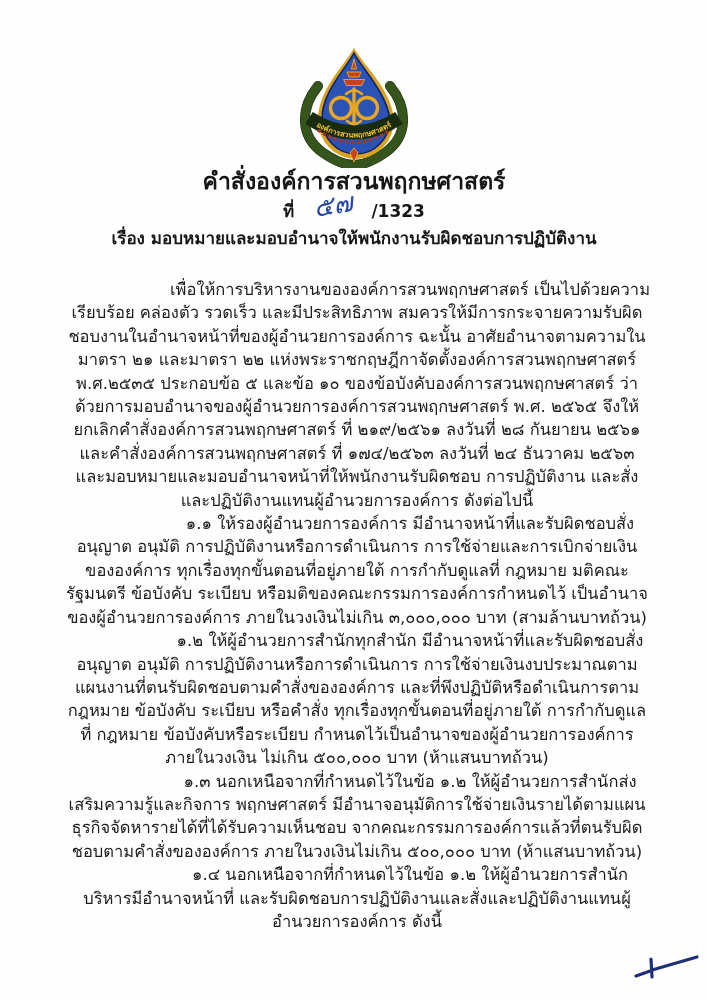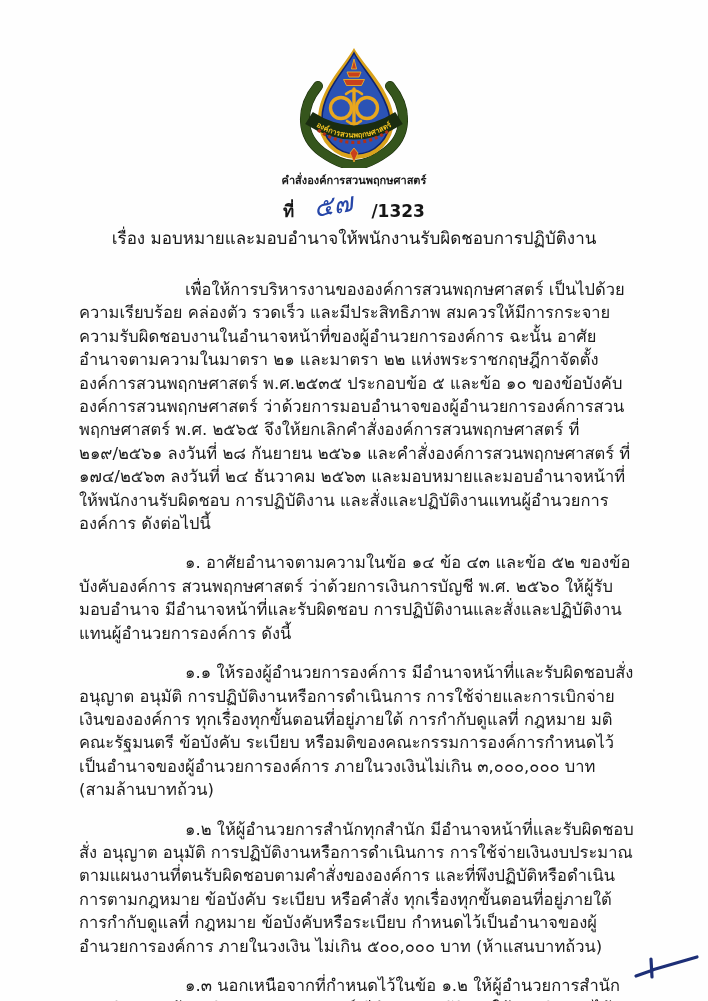--- a/index.html
+++ b/index.html
@@ -18,21 +18,21 @@
     overflow: hidden;
   }
   .header {
     text-align: center;
   }
   .seal {
     display: block;
     margin: 46px auto 2px auto;
   }
   .doc-title {
-    font-size: 11px;
+    font-size: 23px;
     font-weight: 600;
     line-height: 22px;
     color: #161616;
   }
   .number-line {
     margin-top: 1px;
     font-size: 17px;
     font-weight: 600;
     line-height: 30px;
     color: #161616;
@@ -41,33 +41,34 @@
     display: inline-block;
     font-size: 26px;
     font-weight: 400;
     color: #2646a8;
     transform: rotate(-10deg) translateY(-3px);
     margin: 0 12px 0 14px;
     font-style: italic;
   }
   .subject-line {
     font-size: 17px;
-    font-weight: 400;
+    font-weight: 700;
     line-height: 25px;
     color: #161616;
   }
   .body-text {
     margin: 27px 57px 0 63px;
     font-size: 16.5px;
     line-height: 23.4px;
     text-align: left;
   }
   .body-text p {
-    margin: 16px;
+    margin: 0;
     text-indent: 106px;
+    text-align: center;
   }
   .pen-mark {
     position: absolute;
     left: 628px;
     top: 944px;
   }
 </style>
 </head>
 <body>
 
@@ -117,21 +118,20 @@
       <span>ที่</span>
       <span class="handwritten-no">๕๗</span>
       <span>/1323</span>
     </div>
 
     <div class="subject-line">เรื่อง มอบหมายและมอบอำนาจให้พนักงานรับผิดชอบการปฏิบัติงาน</div>
   </div>
 
   <div class="body-text">
     <p>เพื่อให้การบริหารงานขององค์การสวนพฤกษศาสตร์ เป็นไปด้วยความเรียบร้อย คล่องตัว รวดเร็ว และมีประสิทธิภาพ สมควรให้มีการกระจายความรับผิดชอบงานในอำนาจหน้าที่ของผู้อำนวยการองค์การ ฉะนั้น อาศัยอำนาจตามความในมาตรา ๒๑ และมาตรา ๒๒ แห่งพระราชกฤษฎีกาจัดตั้งองค์การสวนพฤกษศาสตร์ พ.ศ.๒๕๓๕ ประกอบข้อ ๕ และข้อ ๑๐ ของข้อบังคับองค์การสวนพฤกษศาสตร์ ว่าด้วยการมอบอำนาจของผู้อำนวยการองค์การสวนพฤกษศาสตร์ พ.ศ. ๒๕๖๕ จึงให้ยกเลิกคำสั่งองค์การสวนพฤกษศาสตร์ ที่ ๒๑๙/๒๕๖๑ ลงวันที่ ๒๘ กันยายน ๒๕๖๑ และคำสั่งองค์การสวนพฤกษศาสตร์ ที่ ๑๗๔/๒๕๖๓ ลงวันที่ ๒๔ ธันวาคม ๒๕๖๓ และมอบหมายและมอบอำนาจหน้าที่ให้พนักงานรับผิดชอบ การปฏิบัติงาน และสั่งและปฏิบัติงานแทนผู้อำนวยการองค์การ ดังต่อไปนี้</p>
-    <p>๑. อาศัยอำนาจตามความในข้อ ๑๔ ข้อ ๔๓ และข้อ ๕๒ ของข้อบังคับองค์การ สวนพฤกษศาสตร์ ว่าด้วยการเงินการบัญชี พ.ศ. ๒๕๖๐ ให้ผู้รับมอบอำนาจ มีอำนาจหน้าที่และรับผิดชอบ การปฏิบัติงานและสั่งและปฏิบัติงานแทนผู้อำนวยการองค์การ ดังนี้</p>
     <p>๑.๑ ให้รองผู้อำนวยการองค์การ มีอำนาจหน้าที่และรับผิดชอบสั่ง อนุญาต อนุมัติ การปฏิบัติงานหรือการดำเนินการ การใช้จ่ายและการเบิกจ่ายเงินขององค์การ ทุกเรื่องทุกขั้นตอนที่อยู่ภายใต้ การกำกับดูแลที่ กฎหมาย มติคณะรัฐมนตรี ข้อบังคับ ระเบียบ หรือมติของคณะกรรมการองค์การกำหนดไว้ เป็นอำนาจของผู้อำนวยการองค์การ ภายในวงเงินไม่เกิน ๓,๐๐๐,๐๐๐ บาท (สามล้านบาทถ้วน)</p>
     <p>๑.๒ ให้ผู้อำนวยการสำนักทุกสำนัก มีอำนาจหน้าที่และรับผิดชอบสั่ง อนุญาต อนุมัติ การปฏิบัติงานหรือการดำเนินการ การใช้จ่ายเงินงบประมาณตามแผนงานที่ตนรับผิดชอบตามคำสั่งขององค์การ และที่พึงปฏิบัติหรือดำเนินการตามกฎหมาย ข้อบังคับ ระเบียบ หรือคำสั่ง ทุกเรื่องทุกขั้นตอนที่อยู่ภายใต้ การกำกับดูแลที่ กฎหมาย ข้อบังคับหรือระเบียบ กำหนดไว้เป็นอำนาจของผู้อำนวยการองค์การ ภายในวงเงิน ไม่เกิน ๕๐๐,๐๐๐ บาท (ห้าแสนบาทถ้วน)</p>
     <p>๑.๓ นอกเหนือจากที่กำหนดไว้ในข้อ ๑.๒ ให้ผู้อำนวยการสำนักส่งเสริมความรู้และกิจการ พฤกษศาสตร์ มีอำนาจอนุมัติการใช้จ่ายเงินรายได้ตามแผนธุรกิจจัดหารายได้ที่ได้รับความเห็นชอบ จากคณะกรรมการองค์การแล้วที่ตนรับผิดชอบตามคำสั่งขององค์การ ภายในวงเงินไม่เกิน ๕๐๐,๐๐๐ บาท (ห้าแสนบาทถ้วน)</p>
     <p>๑.๔ นอกเหนือจากที่กำหนดไว้ในข้อ ๑.๒ ให้ผู้อำนวยการสำนักบริหารมีอำนาจหน้าที่ และรับผิดชอบการปฏิบัติงานและสั่งและปฏิบัติงานแทนผู้อำนวยการองค์การ ดังนี้</p>
   </div>
 
   <svg class="pen-mark" width="74" height="44" viewBox="0 0 74 44" aria-hidden="true">
     <path d="M8,32 L25,26 M24,33 L23,15 M24,26 L69,13" fill="none" stroke="#1d2f77" stroke-width="3.2" stroke-linecap="round" stroke-linejoin="round"></path>
   </svg>
 

